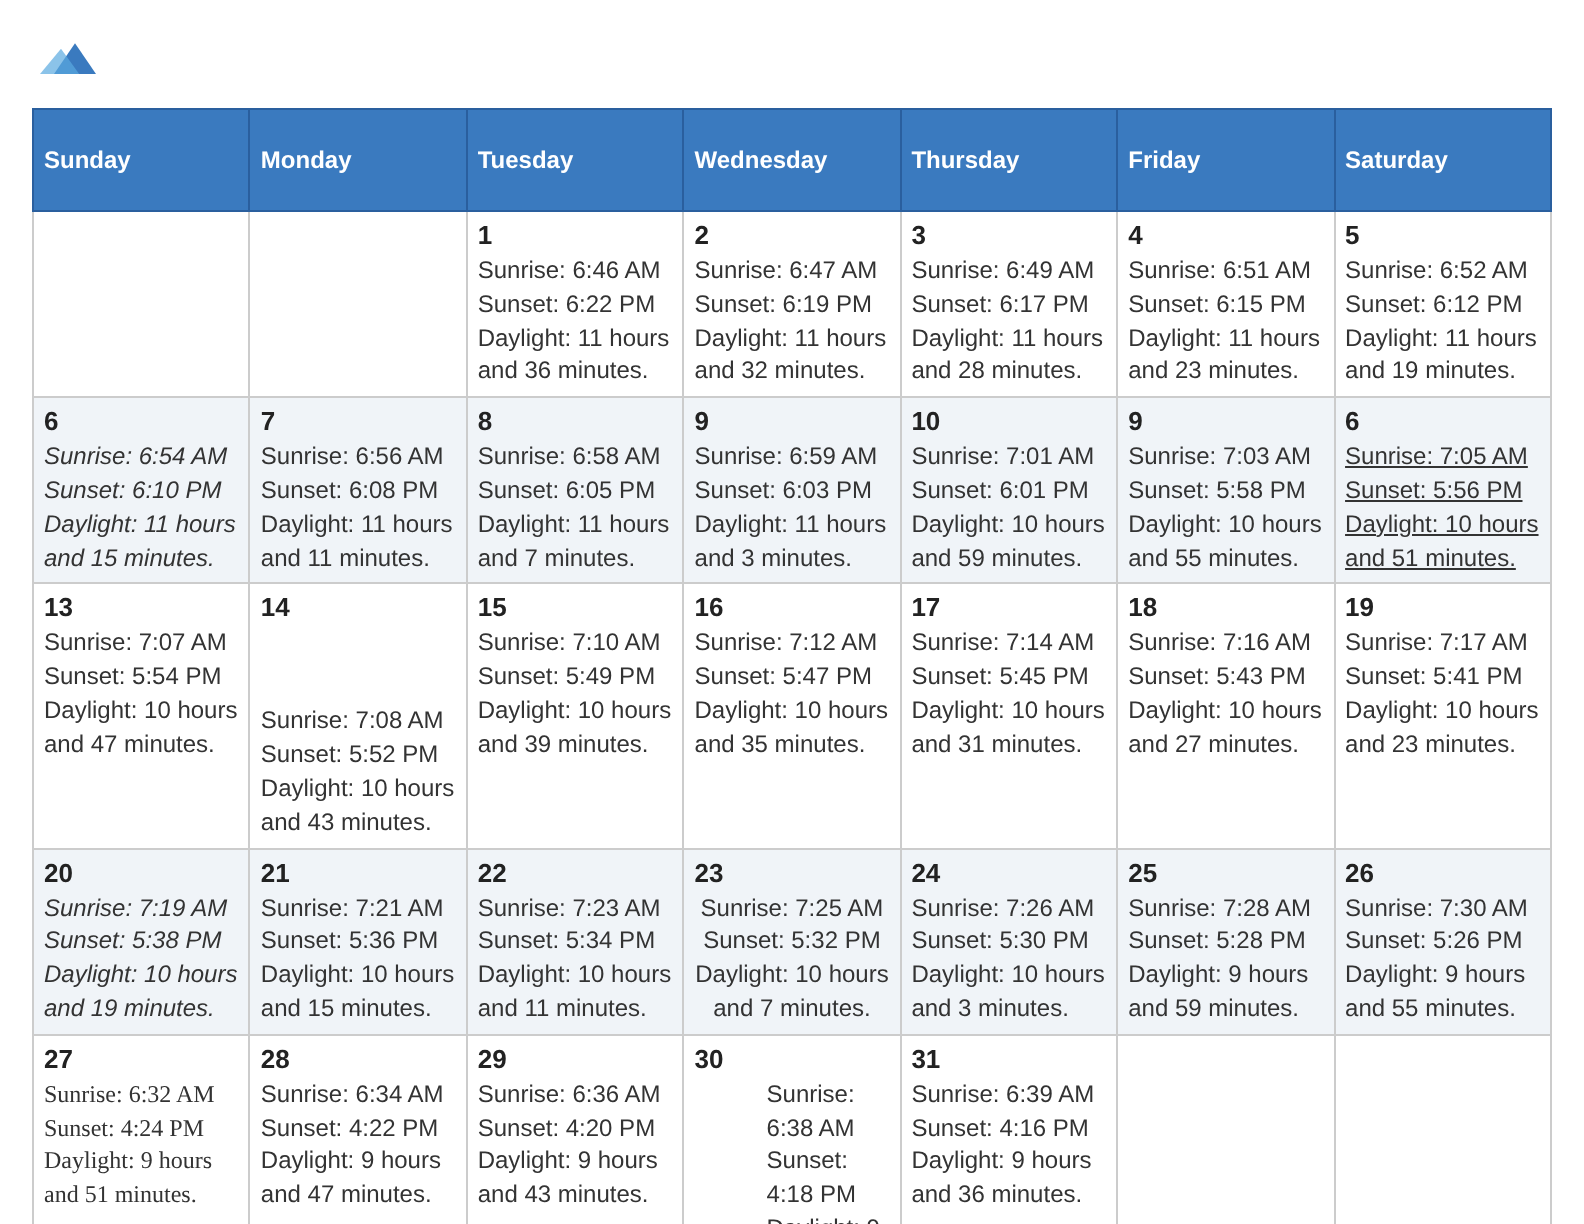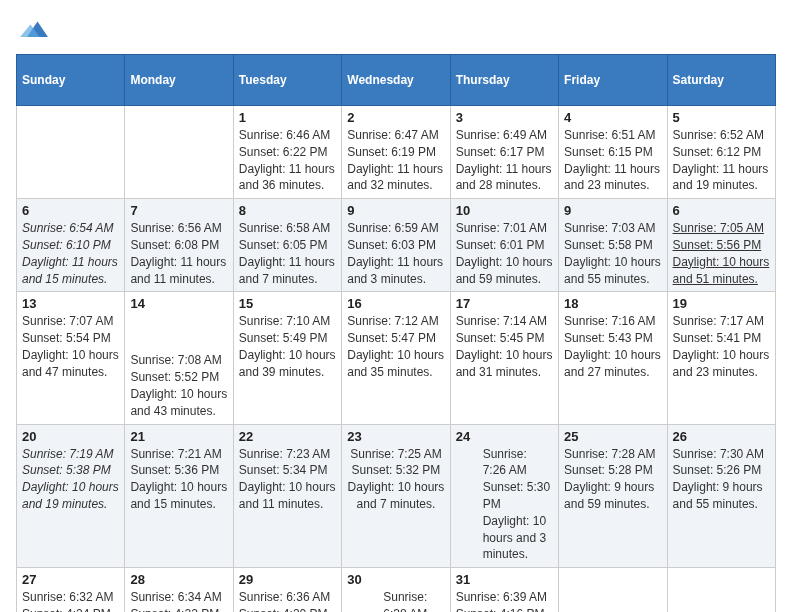--- a/index.html
+++ b/index.html
@@ -263,41 +263,41 @@
 Daylight: 10 hours and 11 minutes.</div>
         </td>
         <td>
           <div class="day-num">23</div>
           <div class="day-info" style="white-space: pre-line; text-align: center;">Sunrise: 7:25 AM
 Sunset: 5:32 PM
 Daylight: 10 hours and 7 minutes.</div>
         </td>
         <td>
           <div class="day-num">24</div>
-          <div class="day-info" style="white-space: pre-line; margin-left: 27px;">Sunrise: 7:26 AM
+          <div class="day-info" style="white-space: pre-line;">Sunrise: 7:26 AM
 Sunset: 5:30 PM
 Daylight: 10 hours and 3 minutes.</div>
         </td>
         <td>
           <div class="day-num">25</div>
           <div class="day-info" style="white-space: pre-line;">Sunrise: 7:28 AM
 Sunset: 5:28 PM
 Daylight: 9 hours and 59 minutes.</div>
         </td>
         <td>
           <div class="day-num">26</div>
           <div class="day-info" style="white-space: pre-line;">Sunrise: 7:30 AM
 Sunset: 5:26 PM
 Daylight: 9 hours and 55 minutes.</div>
         </td>
       </tr>
       <tr>
         <td>
           <div class="day-num">27</div>
-          <div class="day-info" style="white-space: pre-line;">Sunrise: 6:32 AM
+          <div class="day-info" style="white-space: pre-line; font-family: Liberation Serif, serif;">Sunrise: 6:32 AM
 Sunset: 4:24 PM
 Daylight: 9 hours and 51 minutes.</div>
         </td>
         <td>
           <div class="day-num">28</div>
           <div class="day-info" style="white-space: pre-line;">Sunrise: 6:34 AM
 Sunset: 4:22 PM
 Daylight: 9 hours and 47 minutes.</div>
         </td>
         <td>

